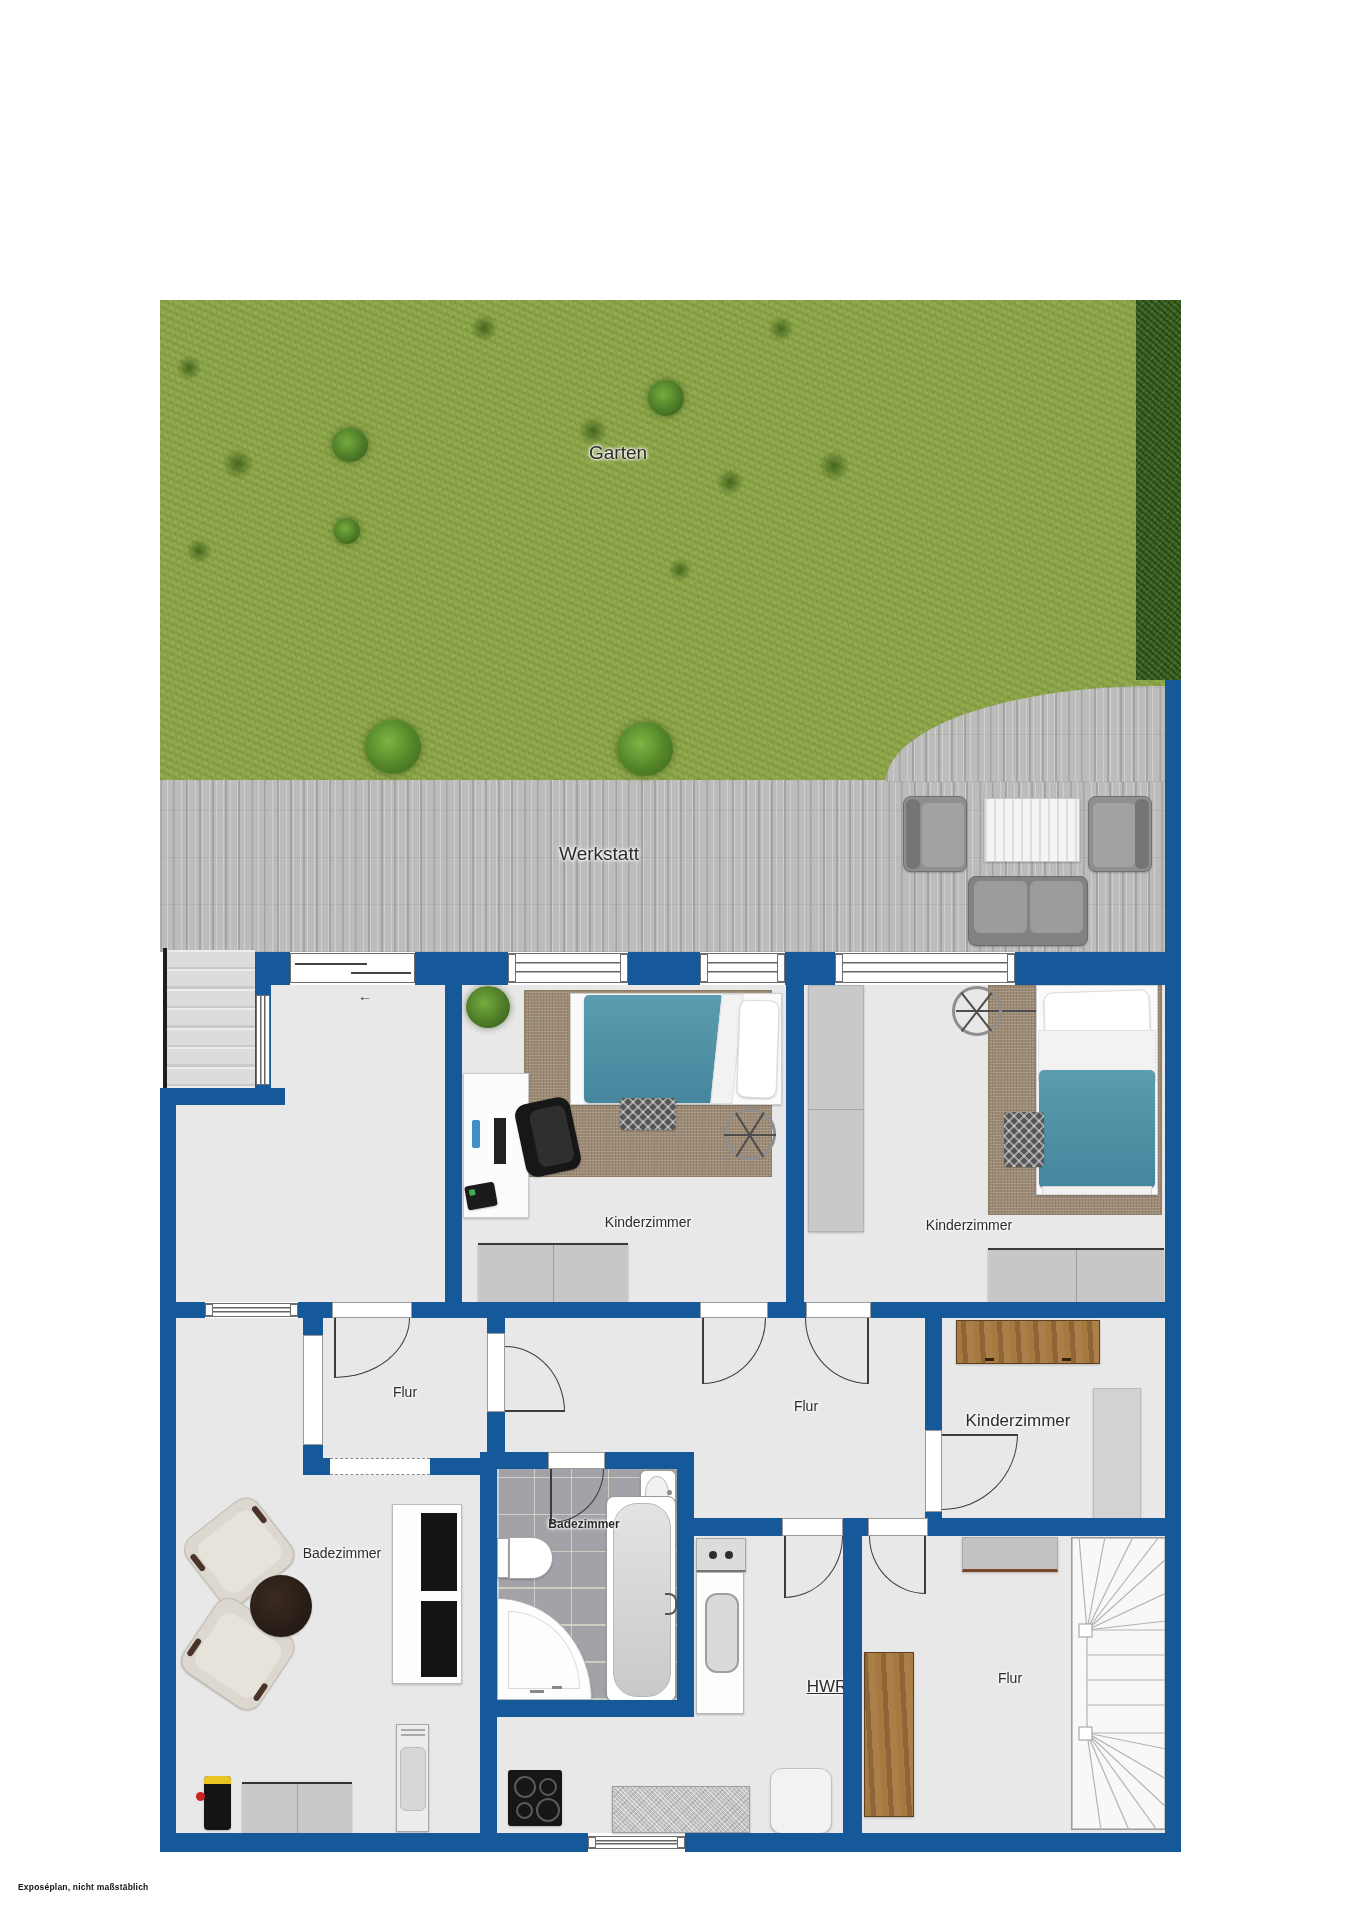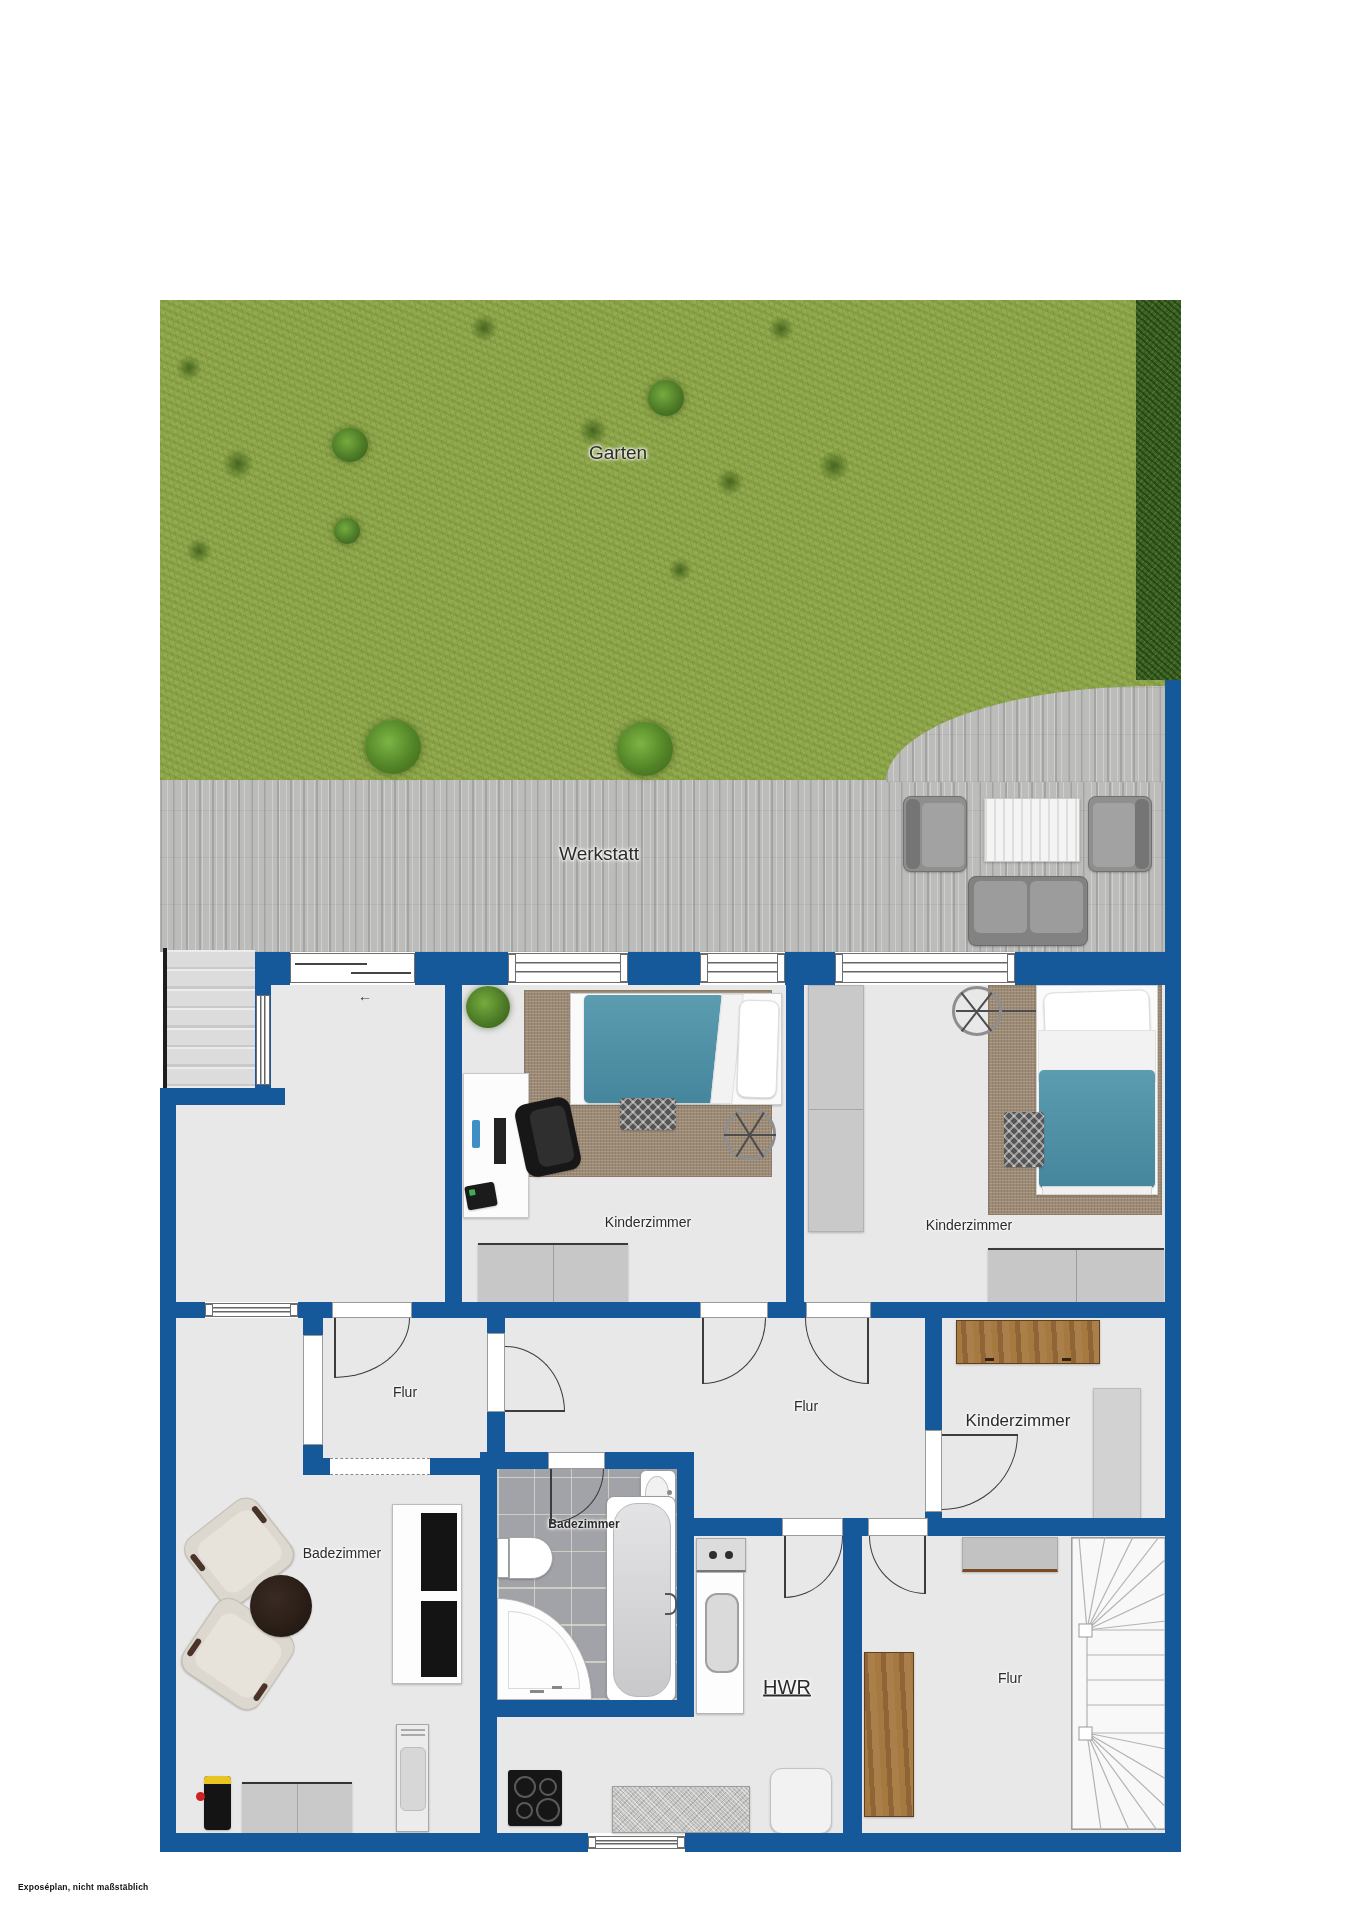--- a/index.html
+++ b/index.html
@@ -230,21 +230,21 @@
     <div class="abs" style="left:8px;top:20px;width:30px;height:76px;background:#dadada;border:2px solid #9f9f9f;border-radius:12px;"></div>
   </div>
   <div class="furn" style="left:770px;top:1768px;width:62px;height:66px;background:#f2f2f2;border:1px solid #c2c2c2;border-radius:12px;"></div>
   <div class="furn speck" style="left:612px;top:1786px;width:138px;height:47px;border:1px solid #9e9e9e;"></div>
   <div class="furn" style="left:508px;top:1770px;width:54px;height:56px;background:#161616;border-radius:3px;">
     <div class="abs" style="left:6px;top:6px;width:18px;height:18px;border:2px solid #5a5a5a;border-radius:50%;"></div>
     <div class="abs" style="left:31px;top:8px;width:14px;height:14px;border:2px solid #5a5a5a;border-radius:50%;"></div>
     <div class="abs" style="left:8px;top:32px;width:13px;height:13px;border:2px solid #5a5a5a;border-radius:50%;"></div>
     <div class="abs" style="left:28px;top:28px;width:20px;height:20px;border:2px solid #5a5a5a;border-radius:50%;"></div>
   </div>
-  <div class="lbl" style="left:787px;top:1687px;font-size:20px;text-decoration:underline;">HWR</div>
+  <div class="lbl" style="left:827px;top:1687px;font-size:17px;text-decoration:underline;">HWR</div>
 
   <div class="furn" style="left:962px;top:1537px;width:96px;height:35px;background:#c2c2c2;border:1px solid #ababab;border-bottom:3px solid #7a4a28;"></div>
   <div class="furn woodg" style="left:864px;top:1652px;width:50px;height:165px;"></div>
   <svg class="abs" style="left:1071px;top:1537px;" width="95" height="293" viewBox="0 0 95 293">
     <rect x="0.8" y="0.8" width="93.4" height="291.4" fill="#f8f8f8" stroke="#999" stroke-width="1.5"></rect>
     <g stroke="#b3b3b3" stroke-width="1.2">
       <line x1="16" y1="93" x2="8" y2="0"></line>
         <line x1="16" y1="93" x2="34" y2="0"></line>
       <line x1="16" y1="93" x2="62" y2="0"></line>
         <line x1="16" y1="93" x2="88" y2="0"></line>

